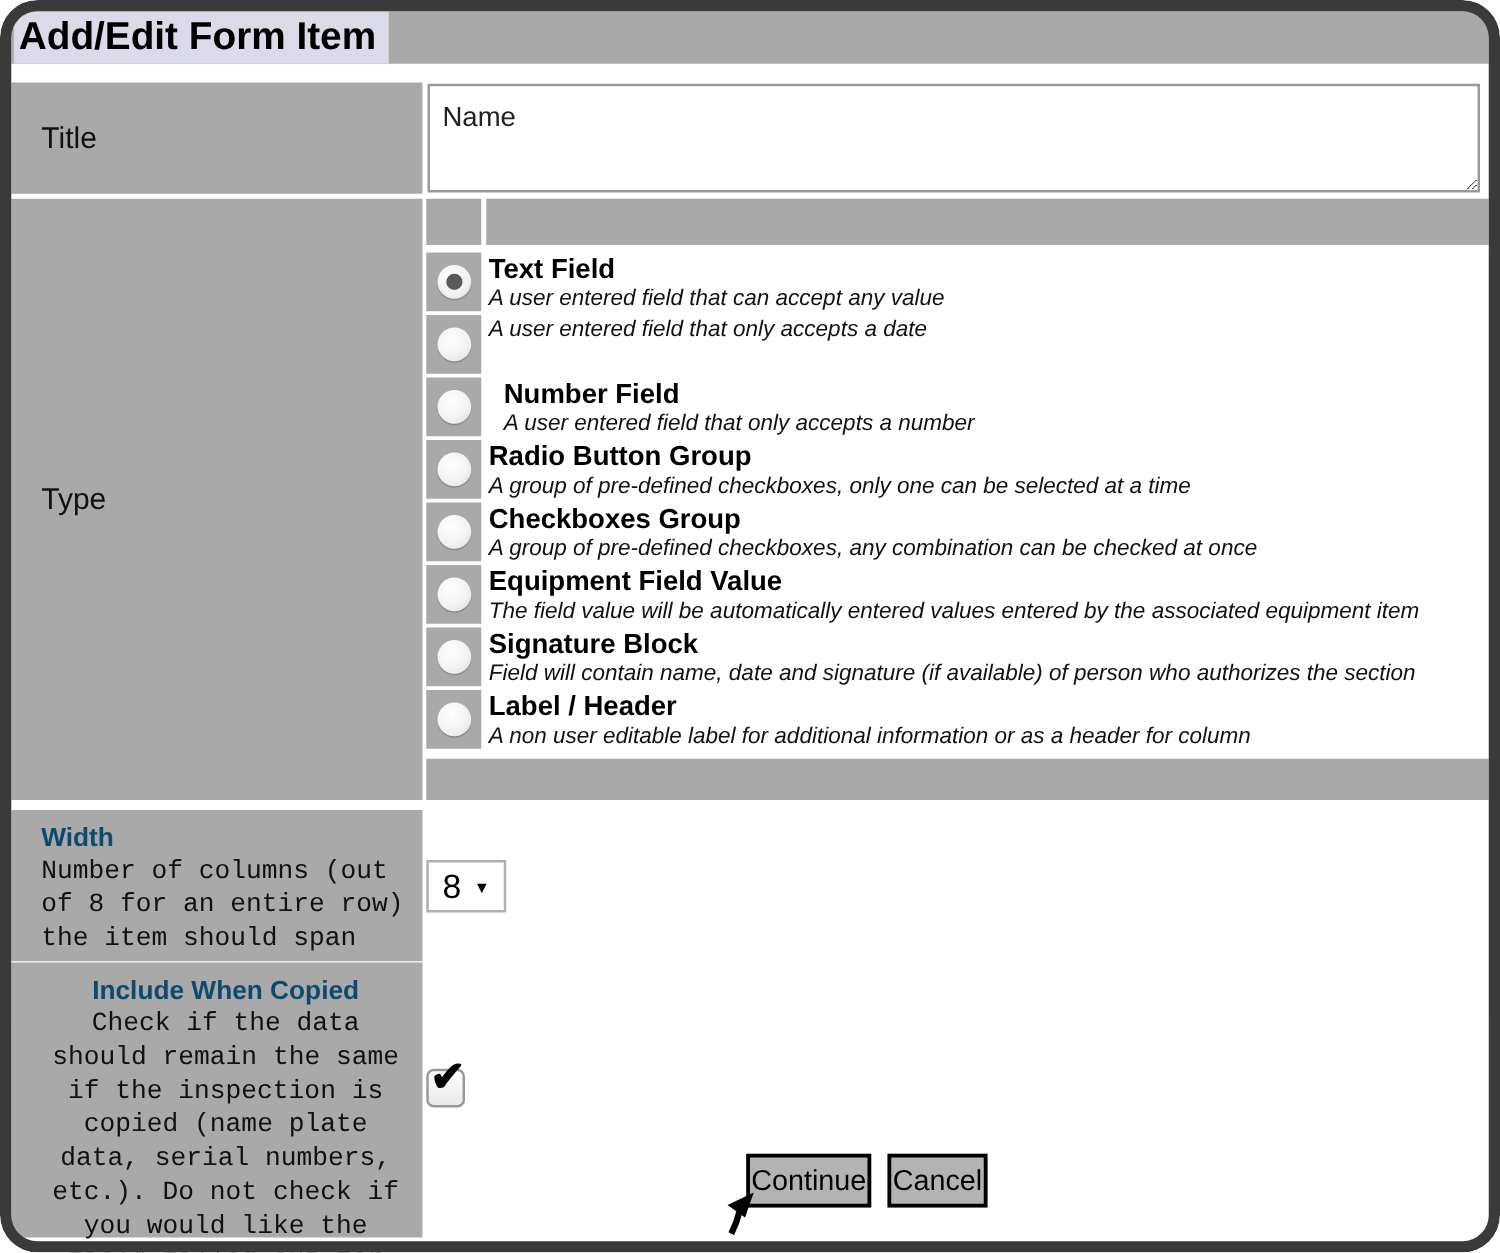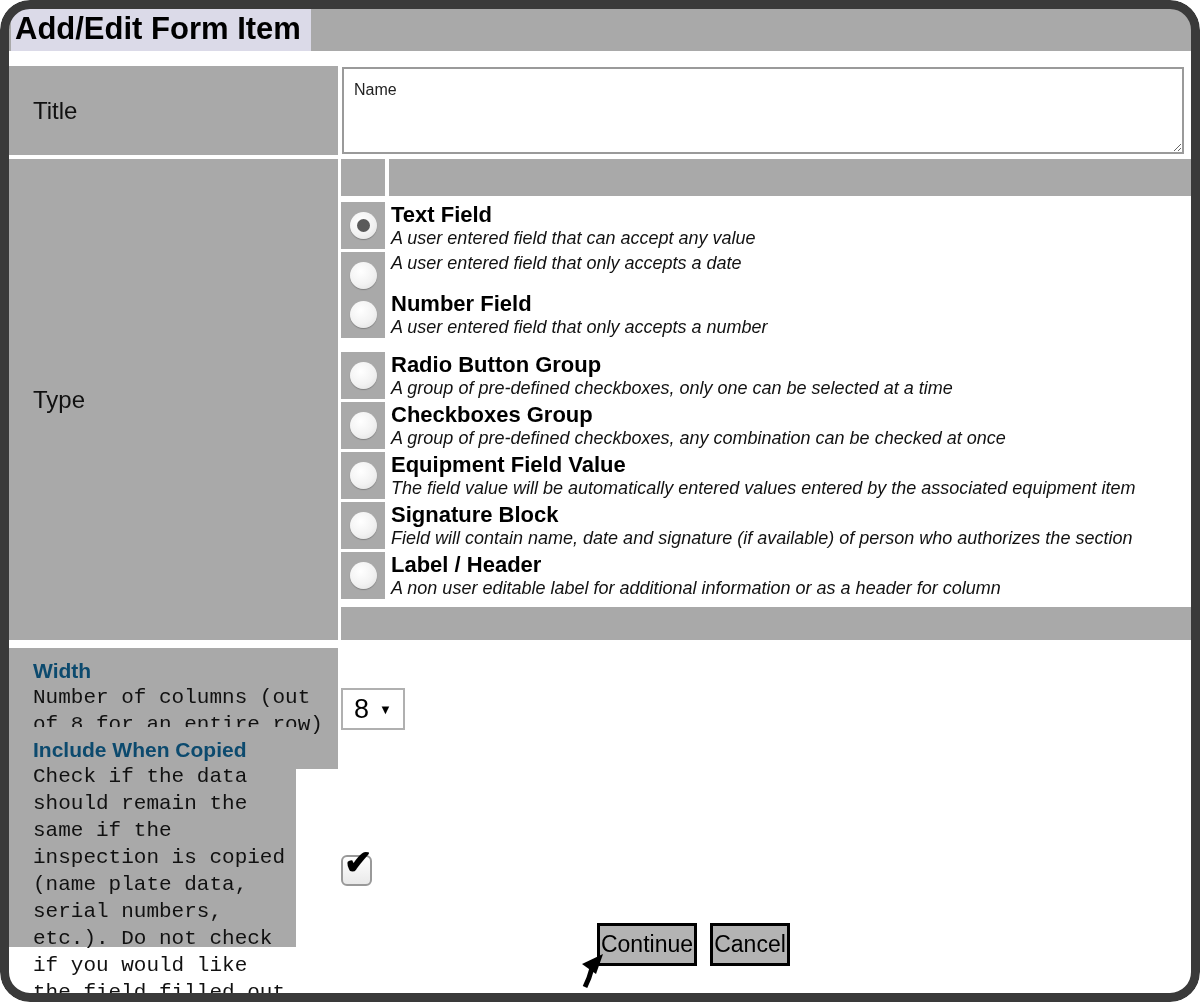--- a/index.html
+++ b/index.html
@@ -22,21 +22,21 @@
     display:inline-block;background:#dbdae8;color:#000;font-weight:bold;
     font-size:31px;padding:3px 10px 5px 4px;margin-left:2px;line-height:1.1;
   }
 
   
   .title-label-cell{left:9px;top:66px;width:329px;height:89px;display:flex;align-items:center;}
   .row-label{font-size:24px;color:#111;padding-left:24px;}
   .title-textarea{
     position:absolute;left:342px;top:67px;width:842px;height:87px;
     border:2px solid #9a9a9a;background:#fff;font-family:"Liberation Sans",sans-serif;
-    font-size:16px;color:#222;padding:12px 10px;resize:both;outline:none;
+    font-size:22px;color:#222;padding:12px 10px;resize:both;outline:none;
   }
 
   
   .type-label-cell{left:9px;top:159px;width:329px;height:481px;display:flex;align-items:center;}
   .opt-header-radio{left:341px;top:159px;width:44px;height:37px;}
   .opt-header-desc{left:389px;top:159px;right:9px;height:37px;}
   .option-row{position:absolute;left:341px;right:9px;height:48px;display:flex;}
   .radio-cell{width:44px;height:47px;background:#a9a9a9;flex:0 0 44px;
     display:flex;align-items:center;justify-content:center;}
   .radio{
@@ -59,21 +59,21 @@
   .cell-desc{font-size:21px;color:#111;line-height:27px;font-family:Liberation Mono, monospace;}
   .width-select{
     position:absolute;left:341px;top:688px;width:64px;height:42px;background:#fff;
     border:2px solid #b0b0b0;display:flex;align-items:center;justify-content:center;
     gap:10px;cursor:default;
   }
   .width-select .val{font-size:27px;color:#000;}
   .width-select .arrow{font-size:13px;color:#000;}
 
   
-  .include-label-cell{left:9px;top:727px;width:287px;height:220px;padding:10px 10px 0 24px;}
+  .include-label-cell{left:9px;top:770px;width:329px;height:220px;padding:10px 10px 0 24px;text-align:center;}
   .checkbox{
     position:absolute;left:341px;top:855px;width:31px;height:31px;background:
     linear-gradient(180deg,#ffffff 0%,#e9e9e9 100%);
     border:2px solid #999;border-radius:6px;
   }
   .checkbox .check{
     position:absolute;left:1px;top:-12px;font-size:34px;font-weight:bold;color:#000;
     line-height:34px;
   }
   .btn{
@@ -119,21 +119,21 @@
 
     <div class="option-row" style="top: 252px;">
       <div class="radio-cell">
         <span class="radio"></span>
       </div>
       <div class="option-text">
         <div class="option-desc">A user entered field that only accepts a date</div>
       </div>
     </div>
 
-    <div class="option-row" style="top: 291px;">
+    <div class="option-row" style="top: 302px; gap: 12px;">
       <div class="radio-cell">
         <span class="radio"></span>
       </div>
       <div class="option-text">
         <div class="option-label">Number Field</div>
         <div class="option-desc">A user entered field that only accepts a number</div>
       </div>
     </div>
 
     <div class="option-row" style="top: 352px;">

